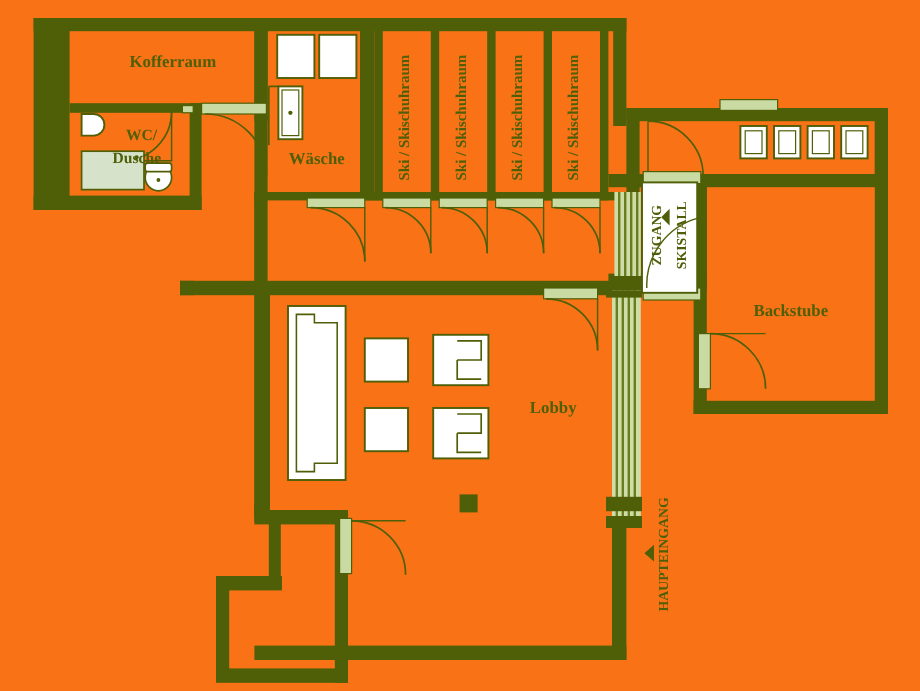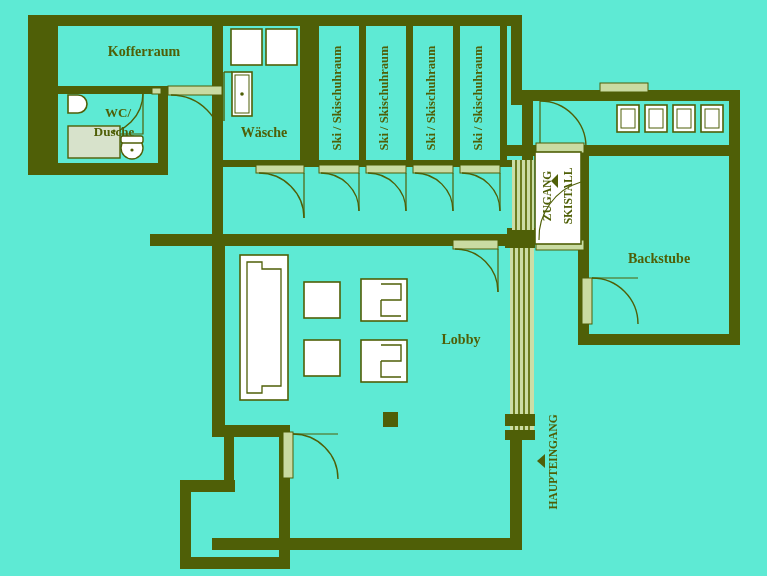--- a/index.html
+++ b/index.html
@@ -11,21 +11,21 @@
   body {
     width: 767px;
     height: 576px;
     overflow: hidden;
     font-family: "Liberation Serif", serif;
   }
   #plan-root {
     position: relative;
     width: 767px;
     height: 576px;
-    background: #5eead4;
+    background: #f97316;
   }
   svg#floorplan {
     display: block;
     width: 767px;
     height: 576px;
   }
   .room-label {
     font-family: "Liberation Serif", serif;
     font-weight: bold;
     fill: #4f5f07;

